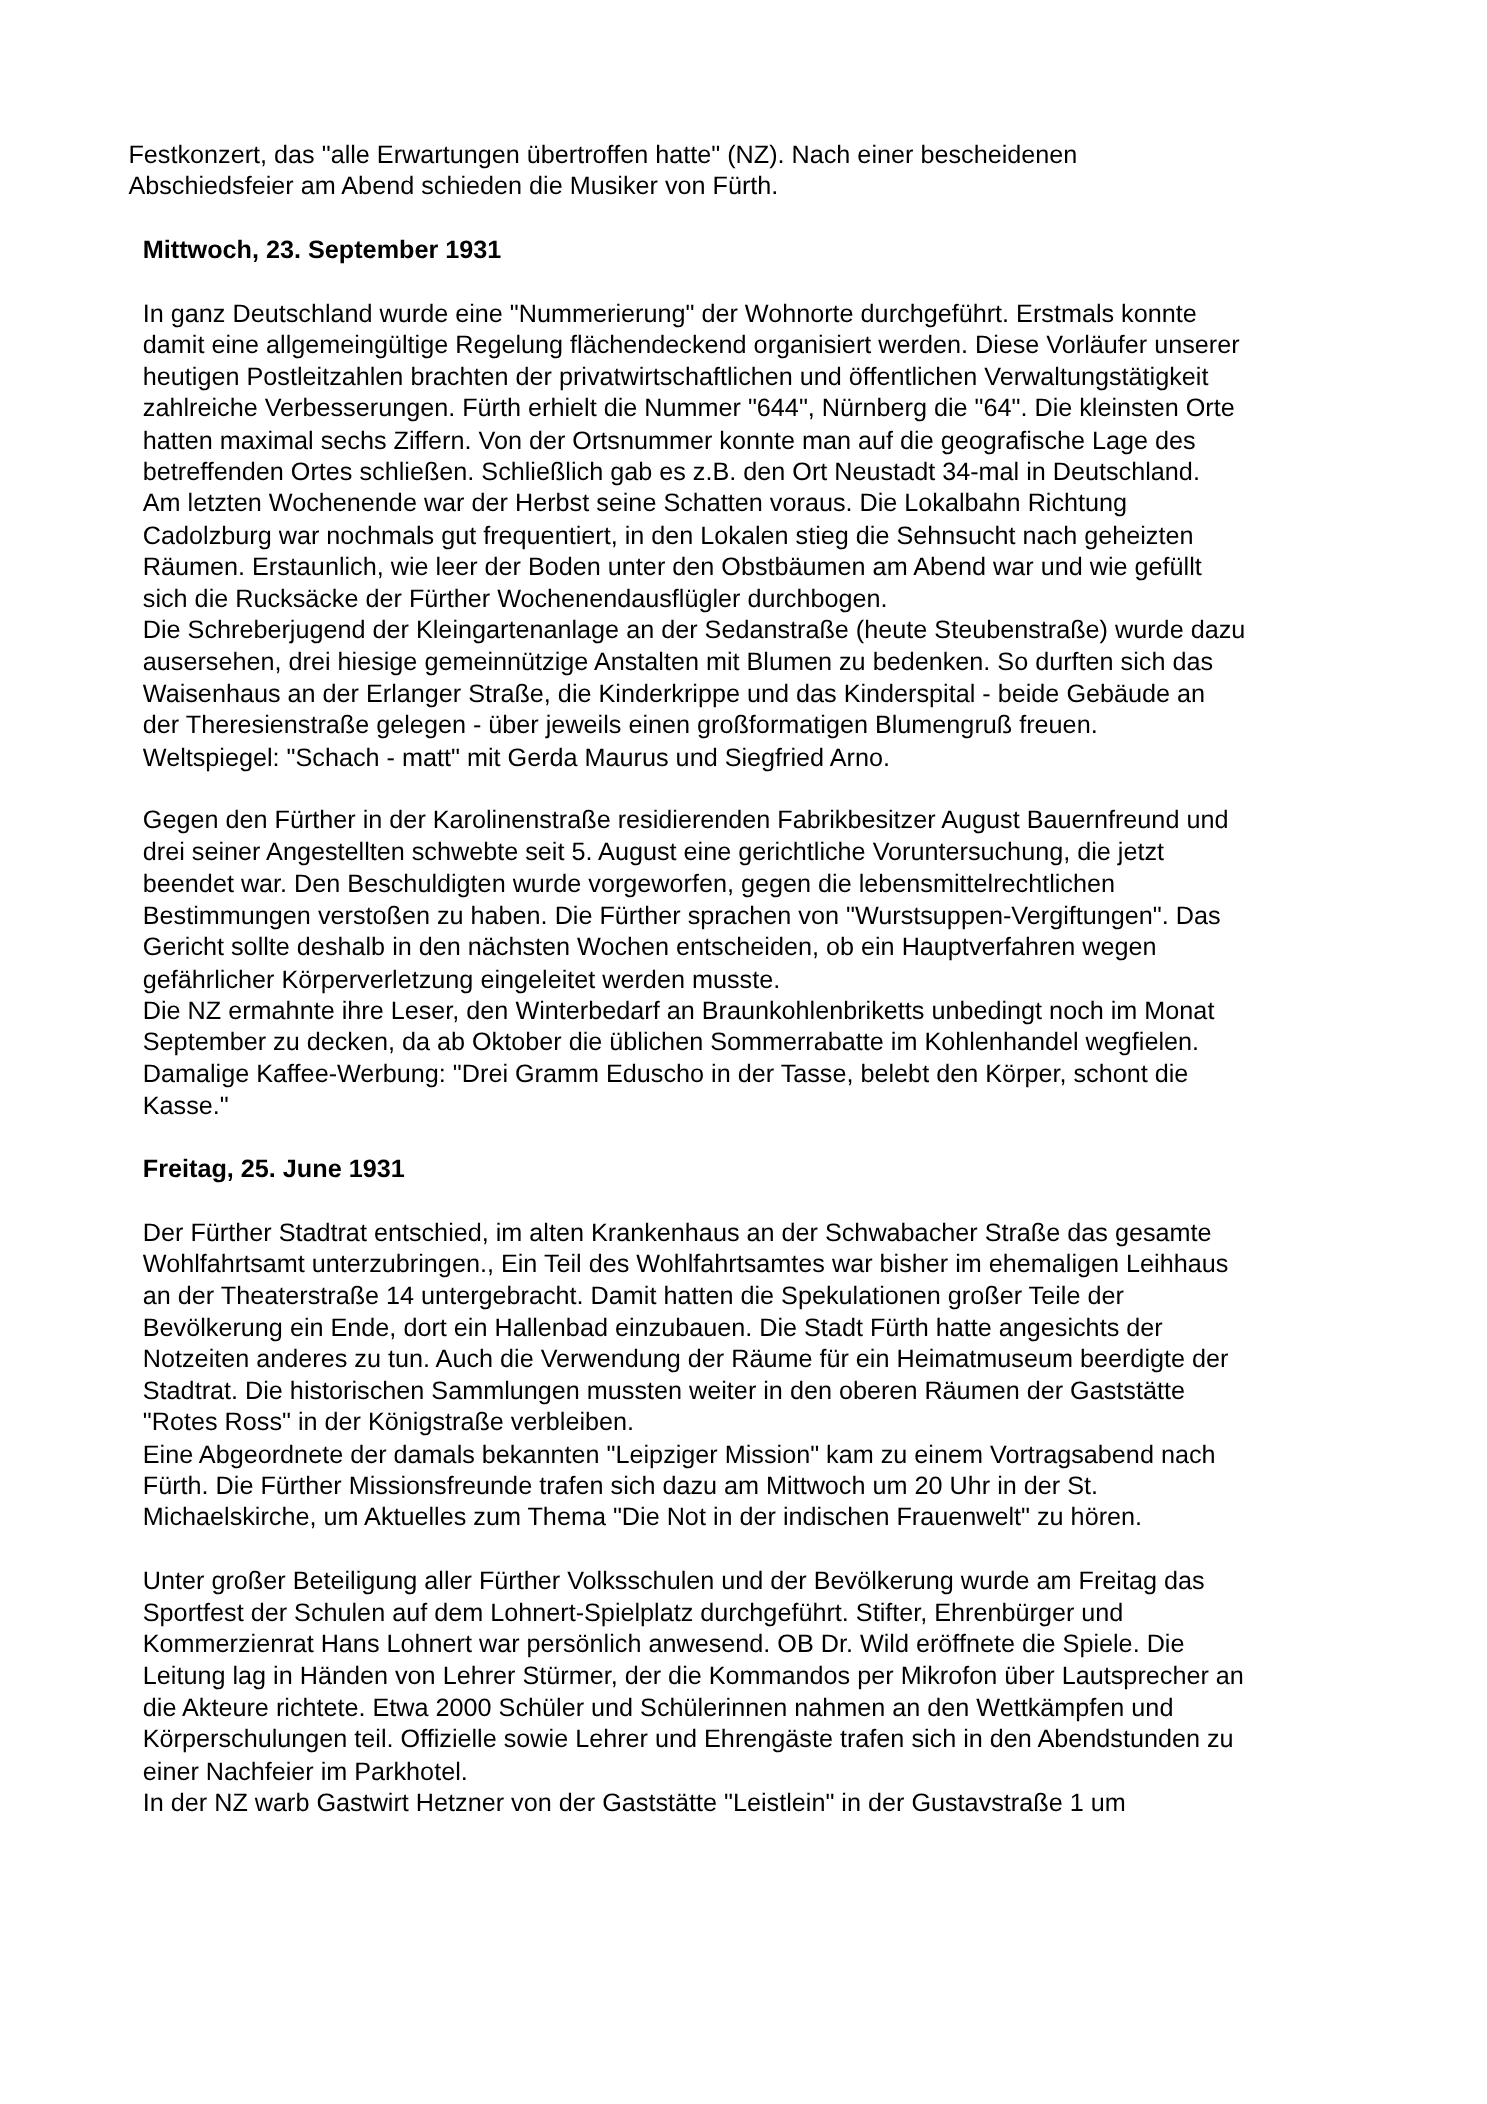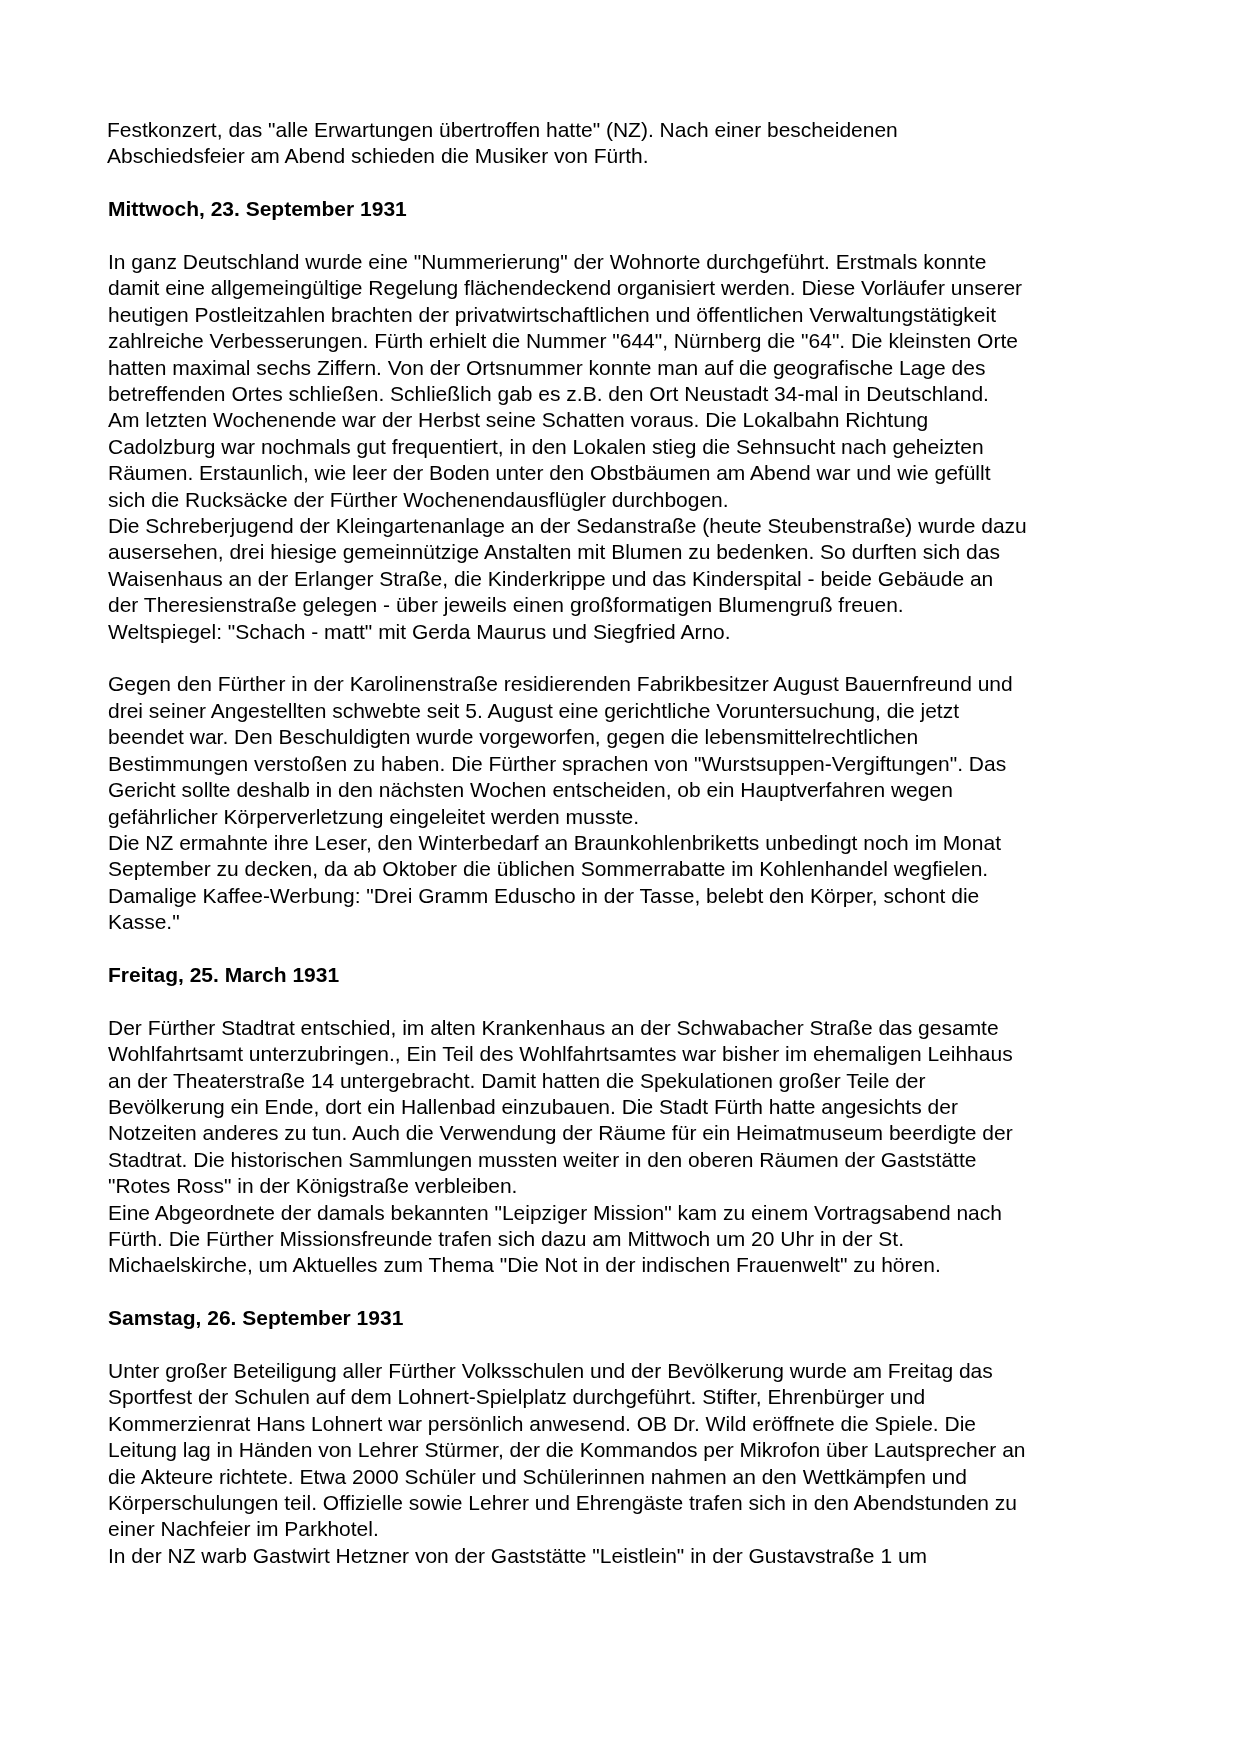--- a/index.html
+++ b/index.html
@@ -34,21 +34,21 @@
     letter-spacing: 0;
   }
   .date-heading {
     margin: 0 0 26.4px 0;
     font-size: 21px;
     line-height: 26.4px;
     font-weight: 700;
     white-space: pre;
   }
   section {
-    margin: 1px;
+    margin: 12px;
     padding: 0;
   }
 </style>
 </head>
 <body>
 
 <div class="page">
 
   <p class="para">Festkonzert, das "alle Erwartungen übertroffen hatte" (NZ). Nach einer bescheidenen
 Abschiedsfeier am Abend schieden die Musiker von Fürth.</p>
@@ -79,35 +79,34 @@
 Bestimmungen verstoßen zu haben. Die Fürther sprachen von "Wurstsuppen-Vergiftungen". Das
 Gericht sollte deshalb in den nächsten Wochen entscheiden, ob ein Hauptverfahren wegen
 gefährlicher Körperverletzung eingeleitet werden musste.
 Die NZ ermahnte ihre Leser, den Winterbedarf an Braunkohlenbriketts unbedingt noch im Monat
 September zu decken, da ab Oktober die üblichen Sommerrabatte im Kohlenhandel wegfielen.
 Damalige Kaffee-Werbung: "Drei Gramm Eduscho in der Tasse, belebt den Körper, schont die
 Kasse."</p>
   </section>
 
   <section>
-    <p class="date-heading">Freitag, 25. March 1931</p>
+    <p class="date-heading">Freitag, 25. June 1931</p>
     <p class="para">Der Fürther Stadtrat entschied, im alten Krankenhaus an der Schwabacher Straße das gesamte
 Wohlfahrtsamt unterzubringen., Ein Teil des Wohlfahrtsamtes war bisher im ehemaligen Leihhaus
 an der Theaterstraße 14 untergebracht. Damit hatten die Spekulationen großer Teile der
 Bevölkerung ein Ende, dort ein Hallenbad einzubauen. Die Stadt Fürth hatte angesichts der
 Notzeiten anderes zu tun. Auch die Verwendung der Räume für ein Heimatmuseum beerdigte der
 Stadtrat. Die historischen Sammlungen mussten weiter in den oberen Räumen der Gaststätte
 "Rotes Ross" in der Königstraße verbleiben.
 Eine Abgeordnete der damals bekannten "Leipziger Mission" kam zu einem Vortragsabend nach
 Fürth. Die Fürther Missionsfreunde trafen sich dazu am Mittwoch um 20 Uhr in der St.
 Michaelskirche, um Aktuelles zum Thema "Die Not in der indischen Frauenwelt" zu hören.</p>
   </section>
 
   <section>
-    <p class="date-heading">Samstag, 26. September 1931</p>
     <p class="para">Unter großer Beteiligung aller Fürther Volksschulen und der Bevölkerung wurde am Freitag das
 Sportfest der Schulen auf dem Lohnert-Spielplatz durchgeführt. Stifter, Ehrenbürger und
 Kommerzienrat Hans Lohnert war persönlich anwesend. OB Dr. Wild eröffnete die Spiele. Die
 Leitung lag in Händen von Lehrer Stürmer, der die Kommandos per Mikrofon über Lautsprecher an
 die Akteure richtete. Etwa 2000 Schüler und Schülerinnen nahmen an den Wettkämpfen und
 Körperschulungen teil. Offizielle sowie Lehrer und Ehrengäste trafen sich in den Abendstunden zu
 einer Nachfeier im Parkhotel.
 In der NZ warb Gastwirt Hetzner von der Gaststätte "Leistlein" in der Gustavstraße 1 um</p>
   </section>
 

